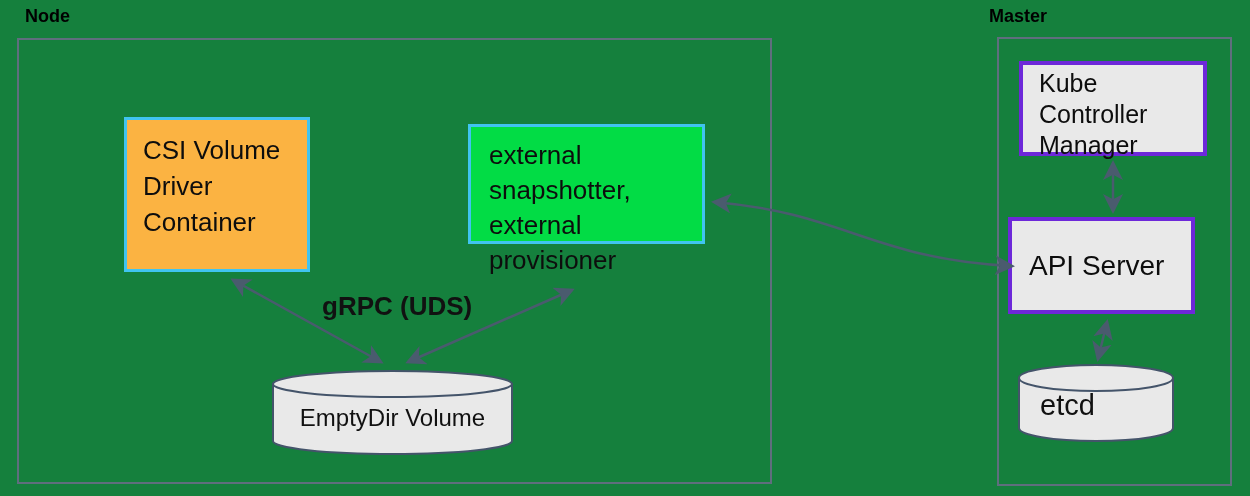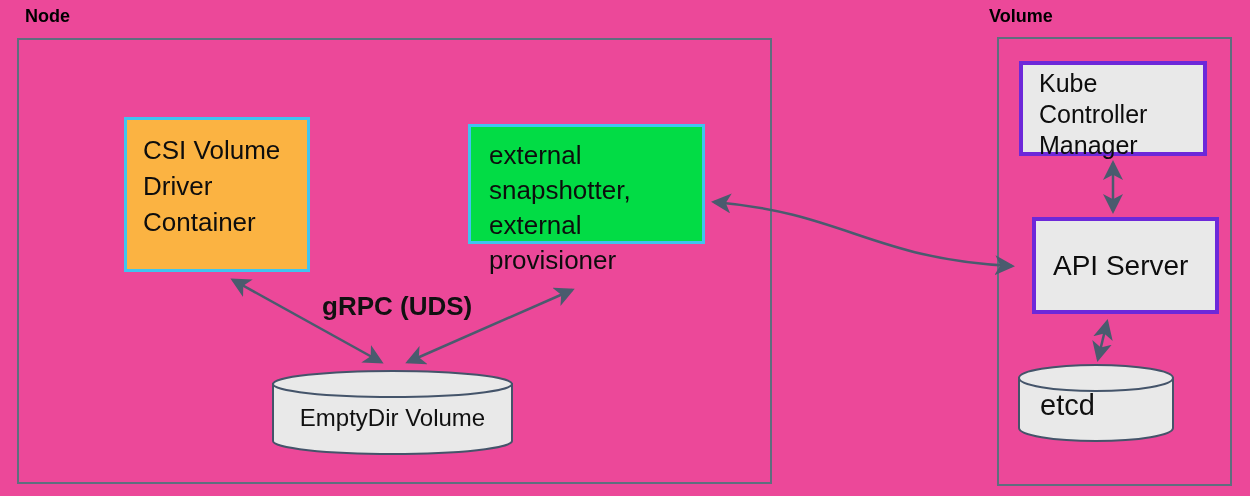--- a/index.html
+++ b/index.html
@@ -5,21 +5,21 @@
   html, body {
     margin: 0;
     padding: 0;
     background: #ffffff;
     font-family: "Liberation Sans", sans-serif;
   }
   .diagram {
     position: relative;
     width: 1250px;
     height: 496px;
-    background: #ec4899;
+    background: #15803d;
     overflow: hidden;
     color: #111111;
   }
   .abs { position: absolute; box-sizing: border-box; }
 
   .group-label {
     font-size: 18px;
     font-weight: bold;
     color: #000000;
     white-space: nowrap;
@@ -99,28 +99,28 @@
 Driver
 Container</div>
 
   <div class="abs node-shape sidecar-box" style="left:468px; top:124px; width:237px; height:120px;">external
 snapshotter,
 external
 provisioner</div>
 
   <div class="abs grpc-label" style="left:322px; top:291px;">gRPC (UDS)</div>
 
-  <div class="abs group-label" style="left:989px; top:6px;">Volume</div>
+  <div class="abs group-label" style="left:989px; top:6px;">Master</div>
   <div class="abs group-box" style="left:997px; top:37px; width:235px; height:449px;"></div>
 
   <div class="abs gray-box kcm-box" style="left:1019px; top:61px; width:188px; height:95px;">Kube
 Controller
 Manager</div>
 
-  <div class="abs gray-box api-box" style="left:1032px; top:217px; width:187px; height:97px;">
+  <div class="abs gray-box api-box" style="left:1008px; top:217px; width:187px; height:97px;">
     <span>API Server</span>
   </div>
 
   <svg class="overlay" viewBox="0 0 1250 496" xmlns="http://www.w3.org/2000/svg">
     <defs>
       <marker id="ah" viewBox="0 0 10 10" refX="8.5" refY="5" markerWidth="8" markerHeight="8" orient="auto-start-reverse">
         <path d="M0,0 L10,5 L0,10 L2.6,5 Z" fill="#4a5b6e"></path>
       </marker>
     </defs>
 

